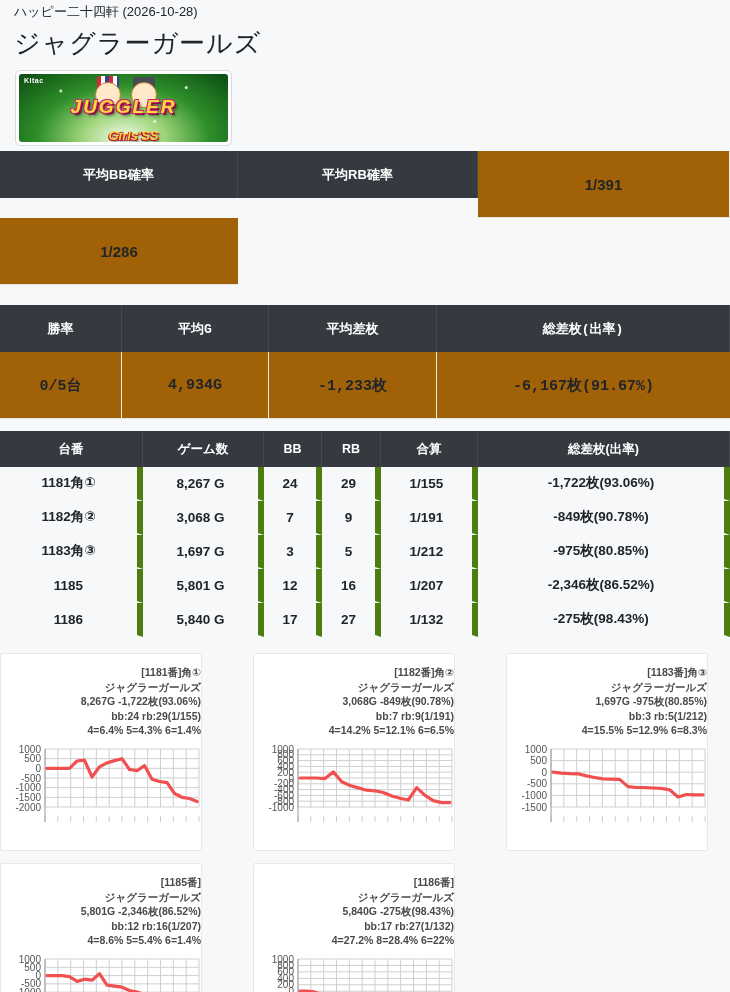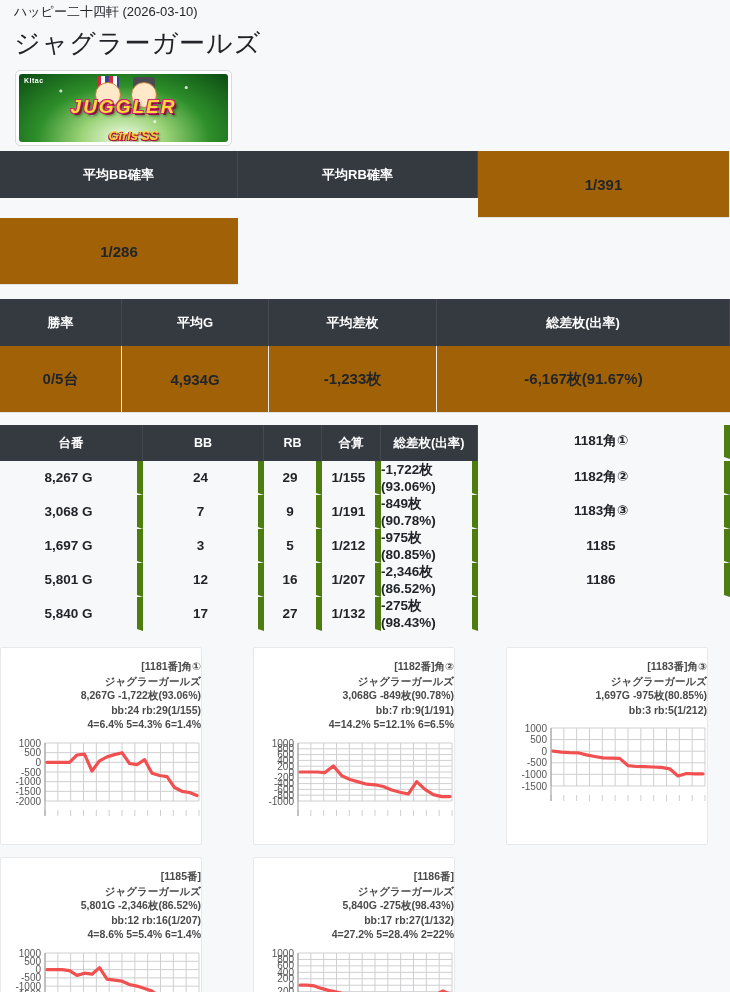--- a/index.html
+++ b/index.html
@@ -38,21 +38,21 @@
   }
   .logo-sub {
     position:absolute; left:0; right:-20px; top:54px; text-align:center;
     font-size:13px; font-style:italic; font-weight:700; color:#ffcf3d;
     text-shadow:1px 1px 0 #b01235, -1px 1px 0 #b01235, 2px 2px 2px rgba(0,0,0,.4);
   }
   
   .tbl { width:730px; }
   .grid { display:grid; }
   .t1 { grid-template-columns:238px 240px 252px; }
-  .t2 { grid-template-columns:122px 147px 168px 293px; margin-top:14px; }
+  .t2 { grid-template-columns:122px 147px 168px 293px; margin-top:20px;font-family:Liberation Mono, monospace; }
   .t3 { grid-template-columns:143px 121px 58px 59px 97px 252px; margin-top:12px; }
   .hd {
     background:#343a40; color:#fff; font-weight:700; font-size:13px;
     display:flex; align-items:center; justify-content:center;
     height:47px; border-right:1px solid #45494f;
   }
   .hd:last-child { border-right:none; }
   .t3 .hd { height:36px; font-size:12.5px; }
   .vl {
     background:#a16207; font-weight:700; font-size:15px;
@@ -76,21 +76,21 @@
     padding-top:11px; overflow:hidden;
   }
   .c-title { text-align:right; font-size:10.5px; font-weight:700; color:#4a4a4a; line-height:14.5px; }
   .c-svg { display:block; margin-top:3px; }
 </style>
 </head>
 <body>
 
 <div class="page">
 
-  <div class="hall-line">ハッピー二十四軒 (2026-03-10)</div>
+  <div class="hall-line">ハッピー二十四軒 (2026-10-28)</div>
   <h1 class="page-title">ジャグラーガールズ</h1>
 
   <div class="logo-card">
     <div class="logo-inner">
       <span class="logo-brand">KItac</span>
       <span class="logo-hat h1"></span>
       <span class="logo-hat h2"></span>
       <span class="logo-girl g1"></span>
       <span class="logo-girl g2"></span>
       <div class="logo-main">JUGGLER</div>
@@ -111,20 +111,21 @@
     <div class="hd">平均差枚</div>
     <div class="hd">総差枚(出率)</div>
     <div class="vl">0/5台</div>
     <div class="vl">4,934G</div>
     <div class="vl">-1,233枚</div>
     <div class="vl">-6,167枚(91.67%)</div>
   </div>
 
   <div class="tbl grid t3" id="machines-table">
       <div class="hd">台番</div>
+      <div class="hd">ゲーム数</div>
       <div class="hd">BB</div>
       <div class="hd">RB</div>
       <div class="hd">合算</div>
       <div class="hd">総差枚(出率)</div>
       <div class="cell row-a">1181角①</div>
       <div class="cell row-a">8,267 G</div>
       <div class="cell row-a">24</div>
       <div class="cell row-a">29</div>
       <div class="cell row-a">1/155</div>
       <div class="cell row-a">-1,722枚(93.06%)</div>
@@ -263,20 +264,21 @@
           <text x="40" y="69.5" text-anchor="end" font-size="10" fill="#555555">-1000</text>
           <line x1="44" y1="8" x2="44" y2="81" stroke="#9a9a9a" stroke-width="1"></line>
           <polyline points="46.0,37.0 54.3,37.0 62.7,37.0 71.0,37.6 79.3,30.9 87.7,40.8 96.0,44.5 104.3,46.9 112.7,49.2 121.0,49.8 129.3,51.5 137.7,55.0 146.0,57.3 154.3,59.0 162.7,46.6 171.0,54.4 179.3,59.6 187.7,61.6 196.0,61.6" fill="none" stroke="#f15050" stroke-width="3.2" stroke-linejoin="round" stroke-linecap="round"></polyline>
         </svg>
       </div>
       <div class="panel">
         <div class="c-title">[1183番]角③</div>
         <div class="c-title">ジャグラーガールズ</div>
         <div class="c-title">1,697G -975枚(80.85%)</div>
         <div class="c-title">bb:3 rb:5(1/212)</div>
+        <div class="c-title">4=15.5% 5=12.9% 6=8.3%</div>
         <svg width="202" height="104" viewBox="0 0 202 104" class="c-svg">
           <line x1="44" y1="8" x2="44" y2="66" stroke="#cfcfd1" stroke-width="1"></line>
           <line x1="44" y1="75" x2="44" y2="81" stroke="#cfcfd1" stroke-width="1"></line>
           <line x1="56.833333333333336" y1="8" x2="56.833333333333336" y2="66" stroke="#cfcfd1" stroke-width="1"></line>
           <line x1="56.833333333333336" y1="75" x2="56.833333333333336" y2="81" stroke="#cfcfd1" stroke-width="1"></line>
           <line x1="69.66666666666667" y1="8" x2="69.66666666666667" y2="66" stroke="#cfcfd1" stroke-width="1"></line>
           <line x1="69.66666666666667" y1="75" x2="69.66666666666667" y2="81" stroke="#cfcfd1" stroke-width="1"></line>
           <line x1="82.5" y1="8" x2="82.5" y2="66" stroke="#cfcfd1" stroke-width="1"></line>
           <line x1="82.5" y1="75" x2="82.5" y2="81" stroke="#cfcfd1" stroke-width="1"></line>
           <line x1="95.33333333333334" y1="8" x2="95.33333333333334" y2="66" stroke="#cfcfd1" stroke-width="1"></line>
@@ -364,21 +366,21 @@
           <text x="40" y="69.5" text-anchor="end" font-size="10" fill="#555555">-2500</text>
           <line x1="44" y1="8" x2="44" y2="81" stroke="#9a9a9a" stroke-width="1"></line>
           <polyline points="46.0,24.6 53.5,24.6 61.0,24.6 68.5,25.6 76.0,30.4 83.5,28.2 91.0,29.2 98.5,22.6 106.0,34.2 113.5,35.2 121.0,36.2 128.5,39.5 136.0,41.1 143.5,43.6 151.0,46.1 158.5,51.9 166.0,55.2 173.5,57.7 181.0,62.4 188.5,63.2 196.0,63.4" fill="none" stroke="#f15050" stroke-width="3.2" stroke-linejoin="round" stroke-linecap="round"></polyline>
         </svg>
       </div>
       <div class="panel">
         <div class="c-title">[1186番]</div>
         <div class="c-title">ジャグラーガールズ</div>
         <div class="c-title">5,840G -275枚(98.43%)</div>
         <div class="c-title">bb:17 rb:27(1/132)</div>
-        <div class="c-title">4=27.2% 5=28.4% 2=22%</div>
+        <div class="c-title">4=27.2% 8=28.4% 6=22%</div>
         <svg width="202" height="104" viewBox="0 0 202 104" class="c-svg">
           <line x1="44" y1="8" x2="44" y2="66" stroke="#cfcfd1" stroke-width="1"></line>
           <line x1="44" y1="75" x2="44" y2="81" stroke="#cfcfd1" stroke-width="1"></line>
           <line x1="56.833333333333336" y1="8" x2="56.833333333333336" y2="66" stroke="#cfcfd1" stroke-width="1"></line>
           <line x1="56.833333333333336" y1="75" x2="56.833333333333336" y2="81" stroke="#cfcfd1" stroke-width="1"></line>
           <line x1="69.66666666666667" y1="8" x2="69.66666666666667" y2="66" stroke="#cfcfd1" stroke-width="1"></line>
           <line x1="69.66666666666667" y1="75" x2="69.66666666666667" y2="81" stroke="#cfcfd1" stroke-width="1"></line>
           <line x1="82.5" y1="8" x2="82.5" y2="66" stroke="#cfcfd1" stroke-width="1"></line>
           <line x1="82.5" y1="75" x2="82.5" y2="81" stroke="#cfcfd1" stroke-width="1"></line>
           <line x1="95.33333333333334" y1="8" x2="95.33333333333334" y2="66" stroke="#cfcfd1" stroke-width="1"></line>

